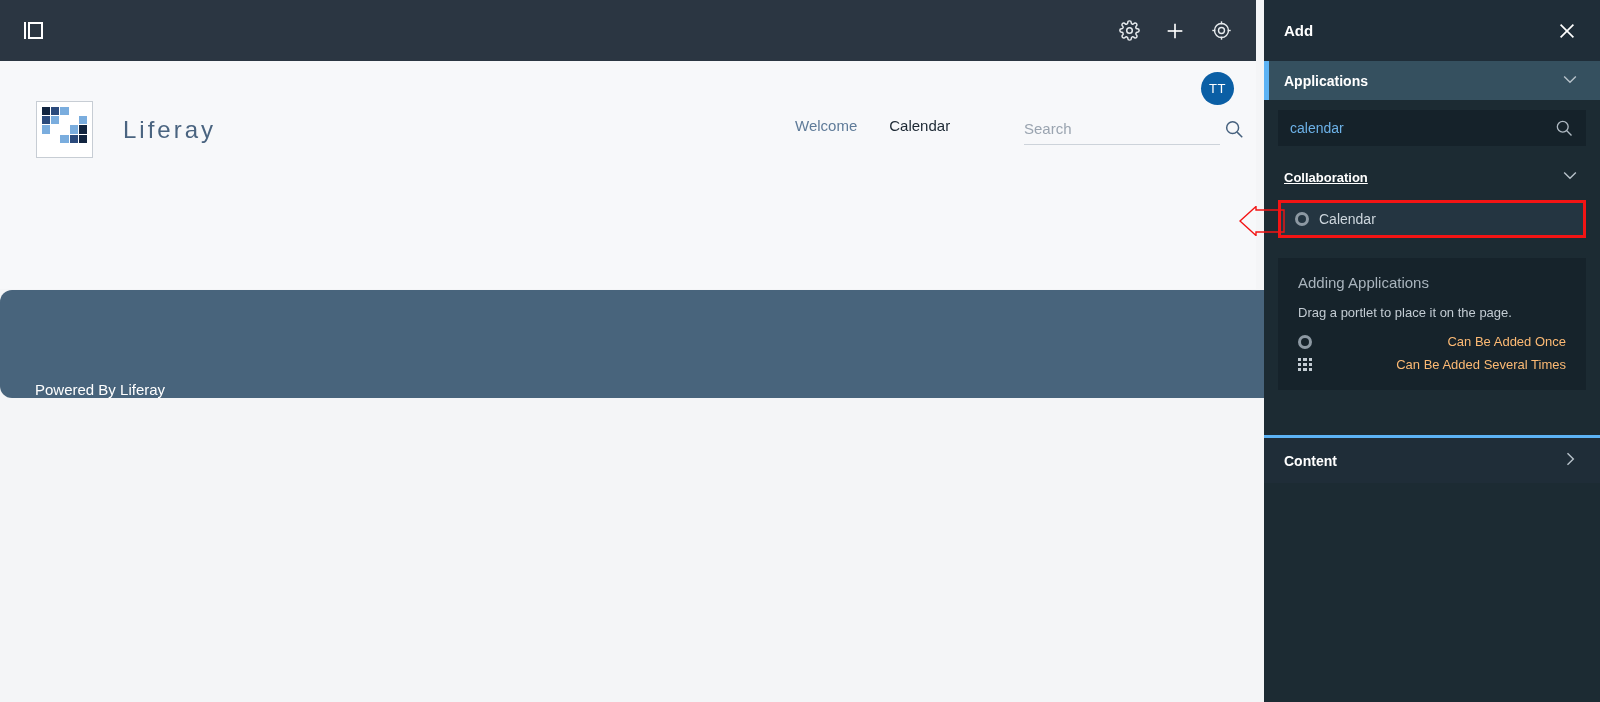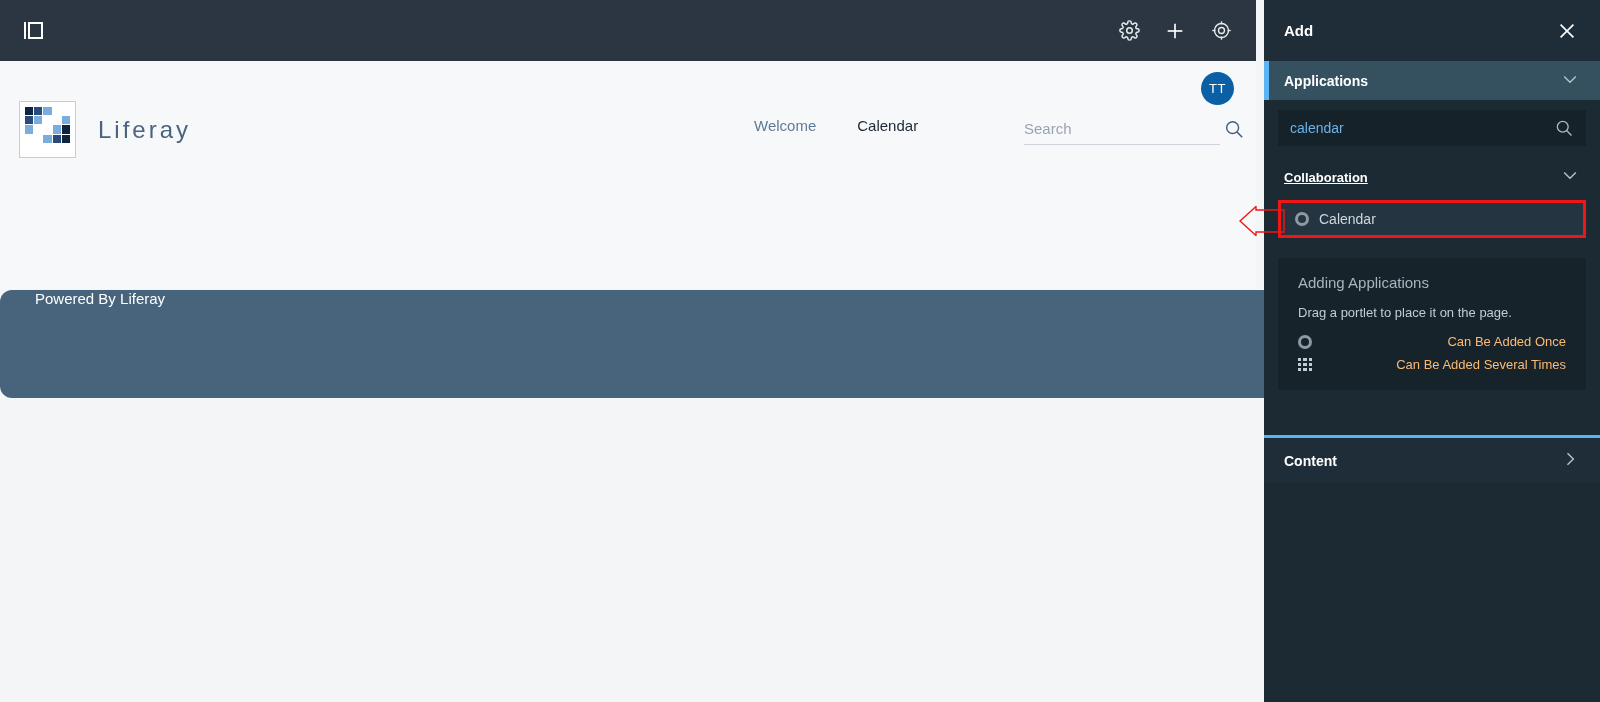--- a/index.html
+++ b/index.html
@@ -53,41 +53,41 @@
     background: #f7f8fa;
   }
   .avatar {
     position: absolute; right: 22px; top: 11px;
     width: 33px; height: 33px; border-radius: 50%;
     background: #0b5fa5; color: #ffffff;
     display: flex; align-items: center; justify-content: center;
     font-size: 13px; letter-spacing: .5px; cursor: pointer;
   }
   .brand {
-    position: absolute; left: 19px; top: 40px;
-    display: flex; align-items: center; gap: 22px;
+    position: absolute; left: 36px; top: 40px;
+    display: flex; align-items: center; gap: 30px;
   }
   .logo-box {
     width: 57px; height: 57px; background: #ffffff;
     border: 1px solid #c7cdd4; padding: 5px;
   }
   .logo-grid {
     width: 100%; height: 100%;
     display: grid;
     grid-template-columns: repeat(5, 1fr);
     grid-template-rows: repeat(5, 1fr);
     gap: 1px;
   }
   .logo-grid i { display: block; }
   .brand-name {
     font-size: 24px; color: #4a6480; letter-spacing: 3px; font-weight: 400;
   }
   .nav {
-    position: absolute; left: 754px; top: 56px;
-    display: flex; align-items: center; gap: 41px;
+    position: absolute; left: 795px; top: 56px;
+    display: flex; align-items: center; gap: 32px;
   }
   .nav-item { font-size: 15px; cursor: pointer; }
   .nav-item.inactive { color: #5f7b99; }
   .nav-item.active { color: #1c2833; }
   .searchbox {
     position: absolute; left: 1024px; top: 52px;
     width: 196px; height: 32px;
     border-bottom: 1px solid #cdd3da;
     display: flex; align-items: center;
   }
@@ -97,21 +97,21 @@
     font-family: "Liberation Sans", sans-serif;
   }
   .searchbox input::placeholder { color: #9aa4b0; }
   .search-btn { width: 22px; height: 22px; cursor: pointer; }
 
   
   .site-footer {
     position: absolute; left: 0; top: 290px;
     width: 1414px; height: 108px;
     background: #48647c;
-    display: flex; align-items: flex-start; border-radius: 12px;
+    display: flex; align-items: flex-end; border-radius: 12px;
   }
   .footer-text {
     margin-left: 35px; color: #ffffff; font-size: 15px;
   }
 
   
   .panel {
     position: absolute; right: 0; top: 0;
     width: 336px; height: 702px;
     background: #1c2b33;

